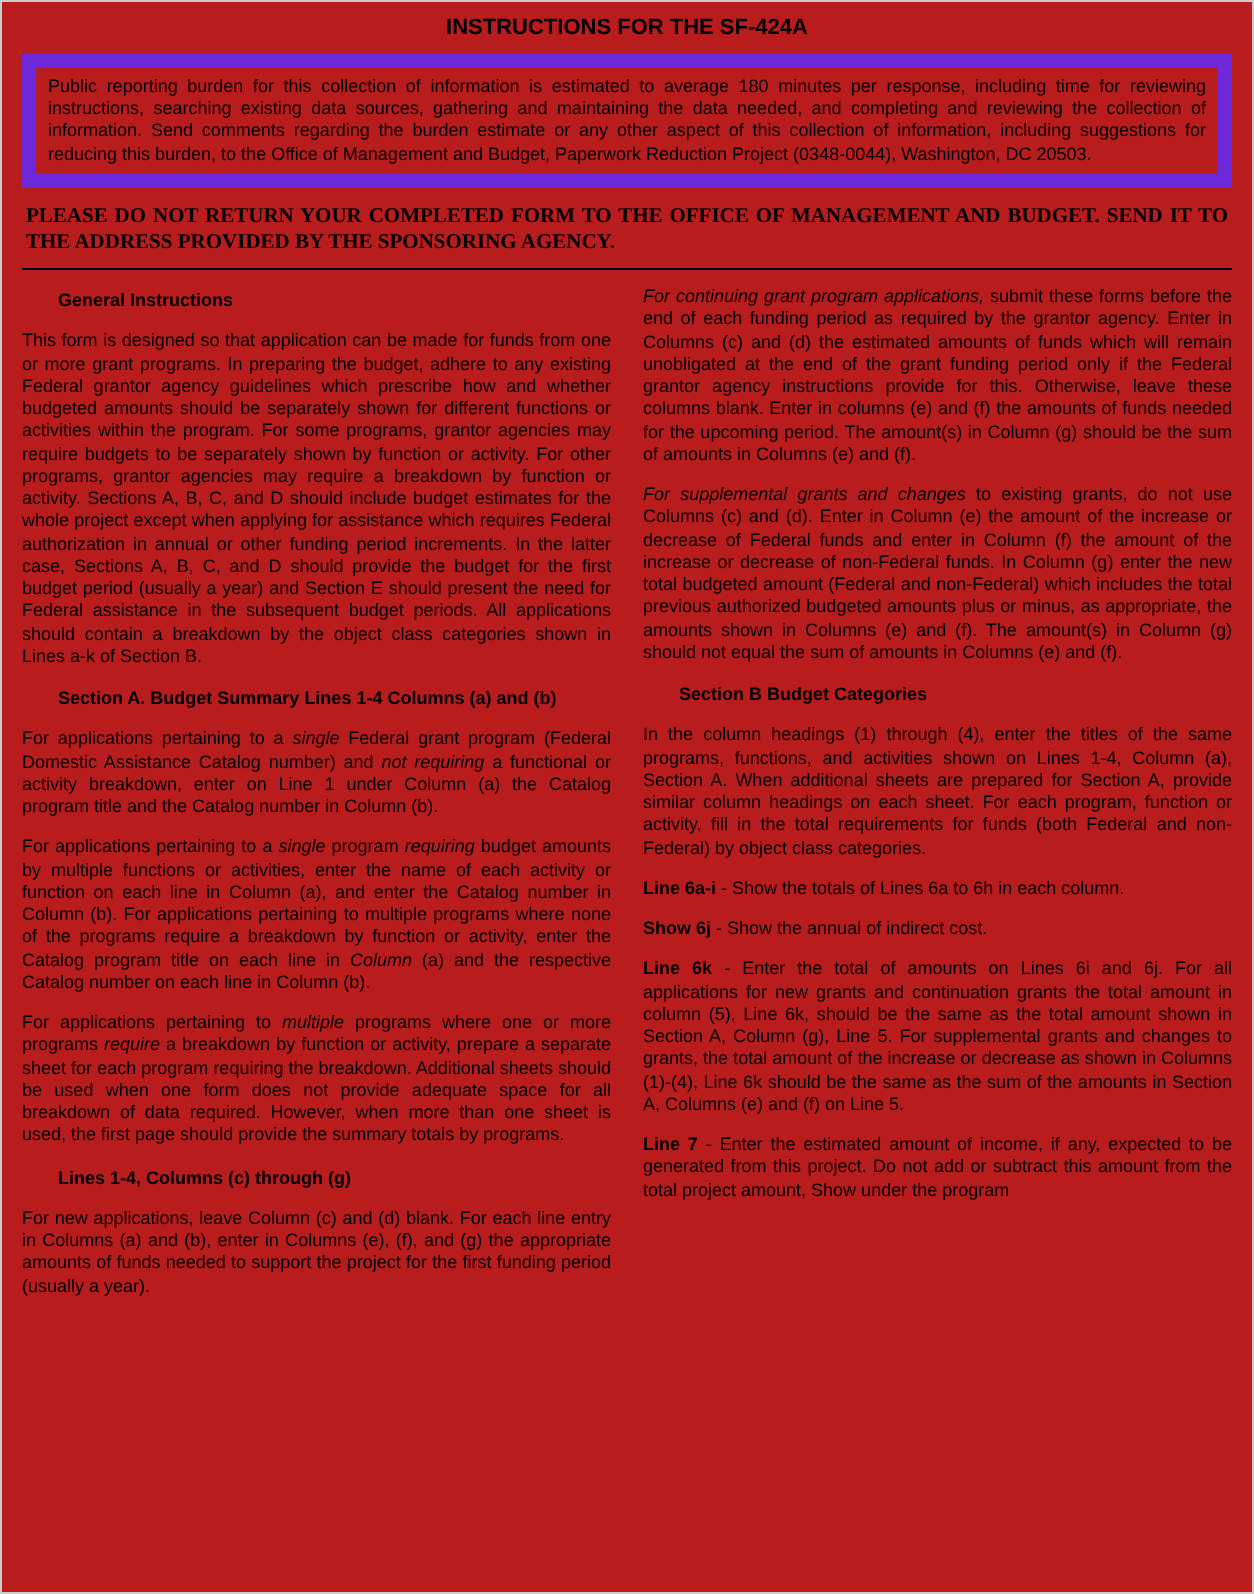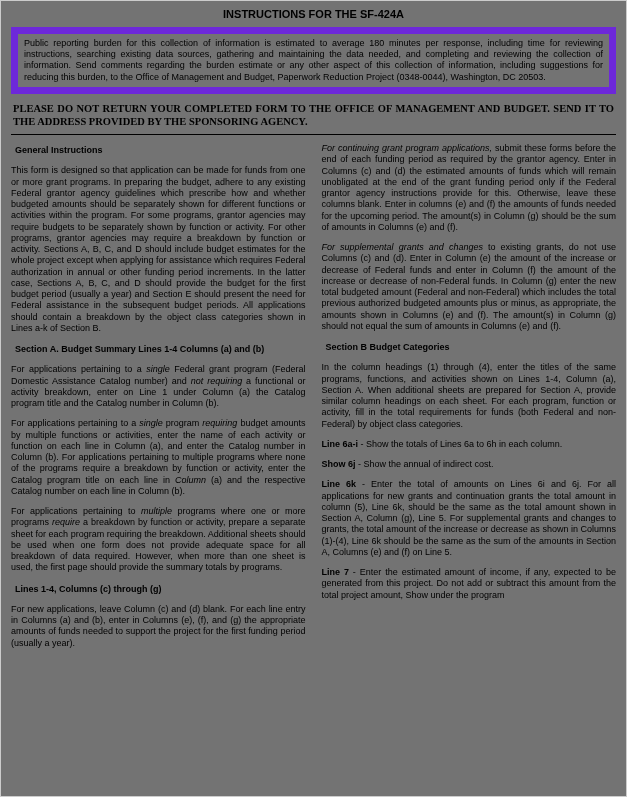--- a/index.html
+++ b/index.html
@@ -1,21 +1,21 @@
 <!DOCTYPE html>
 <html><head>
 <meta charset="utf-8">
 <style>
   * { box-sizing: border-box; }
   html, body { margin: 0; padding: 0; background: #e8e8e8; }
   .page {
     width: 627px;
     height: 797px;
     margin: 0 auto;
-    background: #737373;
+    background: #b91c1c;
     color: #000000;
     font-family: "Liberation Sans", "DejaVu Sans", sans-serif;
     font-size: 9px;
     line-height: 1.25;
     padding: 7px 10px 6px 10px;
     display: flex;
     flex-direction: column;
     border: 1px solid #cccccc;
   }
   .doc-title {
@@ -46,21 +46,21 @@
     gap: 16px;
     flex: 0 0 auto;
   }
   .col {
     flex: 1 1 0;
     min-width: 0;
     text-align: justify;
   }
   .heading {
     font-weight: bold;
-    margin: 10px 0 9px 4px;
+    margin: 10px 0 9px 18px;
     text-align: left;
   }
   .heading.first { margin-top: 2px; }
   p.para { margin: 0 0 9px 0; }
   p.para.first { margin-top: 0; }
   .footer {
     margin-top: auto;
     text-align: right;
     font-size: 8.5px;
     padding-right: 2px;

